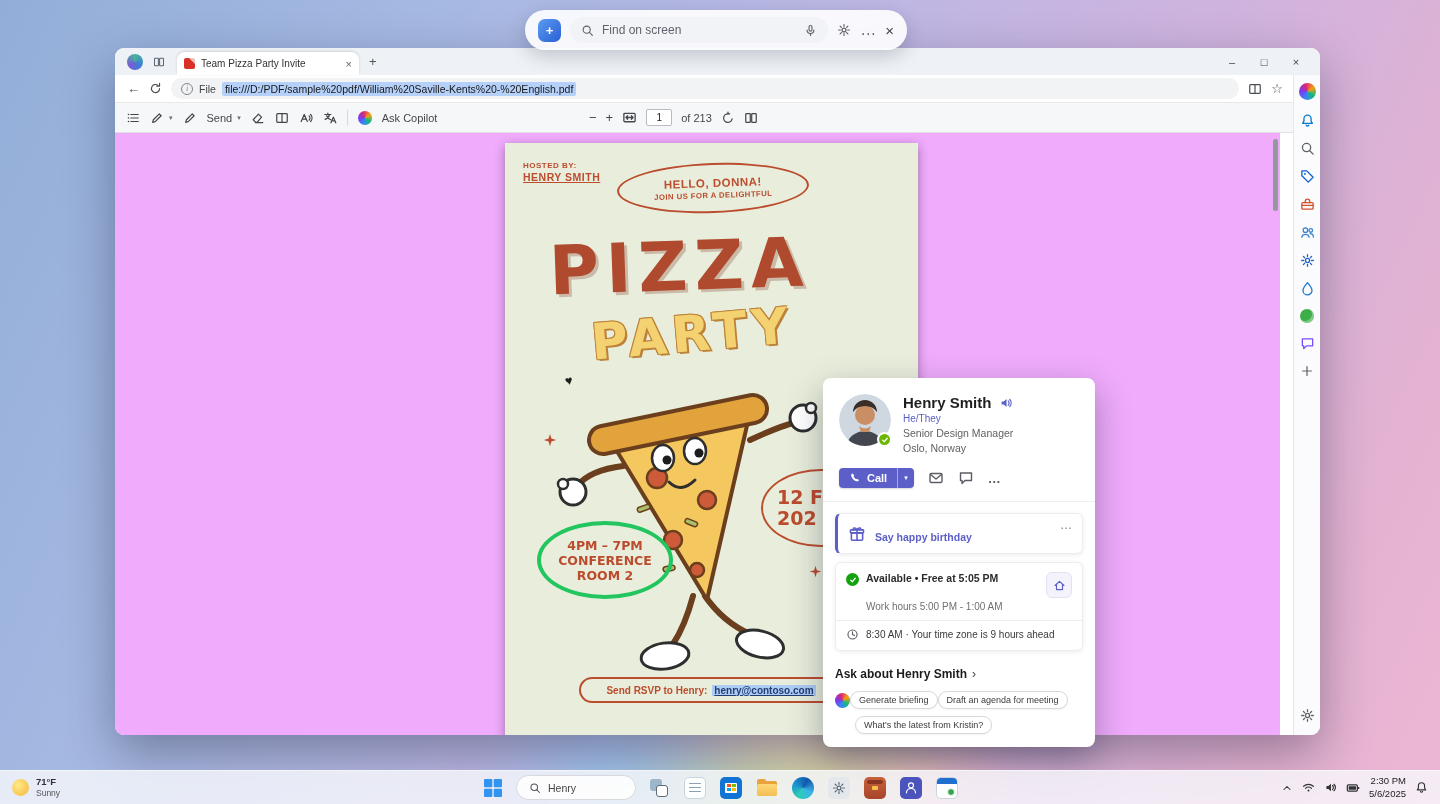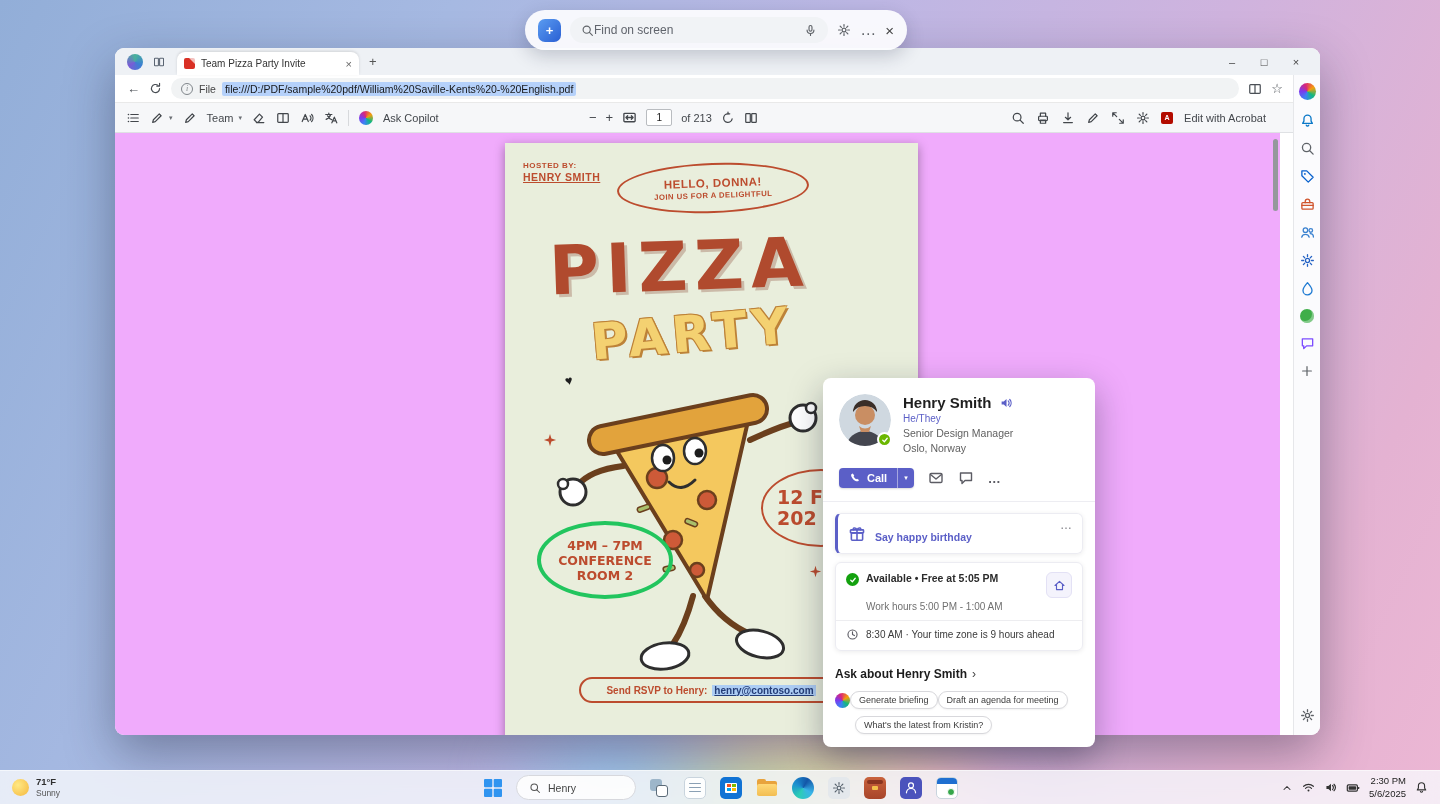--- a/index.html
+++ b/index.html
@@ -10,21 +10,21 @@
  background:radial-gradient(closest-side at 28% 60%,rgba(150,200,245,.85),transparent 72%),
  radial-gradient(closest-side at 44% 70%,rgba(165,215,150,.8),transparent 70%),
  radial-gradient(closest-side at 58% 58%,rgba(250,230,155,.75),transparent 70%),
  radial-gradient(closest-side at 74% 66%,rgba(246,180,212,.85),transparent 72%)}
 .i{fill:none;stroke:currentColor;stroke-width:1.4;stroke-linecap:round;stroke-linejoin:round;display:block}
 
 .findbar{position:absolute;left:525px;top:10px;width:382px;height:40px;z-index:60;border-radius:21px;
  background:rgba(252,252,254,.94);box-shadow:0 6px 18px rgba(30,40,70,.22);display:flex;align-items:center;gap:9px;padding:0 13px}
 .vision-ico{width:23px;height:23px;border-radius:7px;background:linear-gradient(135deg,#5a9cf1,#2a5fd3);color:#fff;
  display:flex;align-items:center;justify-content:center;font-size:13px;font-weight:bold;flex:0 0 auto}
-.findfield{flex:1;height:26px;border-radius:13px;background:#f1f3f6;display:flex;align-items:center;padding:0 11px;color:#5f6368;font-size:12px}
+.findfield{flex:1;height:26px;border-radius:13px;background:#f1f3f6;display:flex;align-items:center;gap:8px;padding:0 11px;color:#5f6368;font-size:12px}
 .findfield .ph{flex:1;color:#60646c}
 .fb-ico{color:#5f6368}
 .fb-x{font-size:15px;color:#444}
 
 .window{position:absolute;left:115px;top:48px;width:1205px;height:687px;background:#fff;border-radius:9px;overflow:hidden;
  box-shadow:0 18px 50px rgba(20,25,50,.38);z-index:10}
 .titlebar{height:27px;background:#eef1f5;display:flex;align-items:center;padding:0 8px 0 12px;position:relative}
 .prof-dot{width:16px;height:16px;border-radius:50%;background:conic-gradient(#48b39a,#3b7fd4,#7a5cd6,#48b39a);flex:0 0 auto}
 .wsico{color:#5a6472;margin-left:10px}
 .tab{position:absolute;left:62px;top:4px;width:182px;height:23px;background:#fff;border-radius:8px 8px 0 0;
@@ -388,21 +388,21 @@
         <svg class="i" width="14" height="14">
             <use href="#i-toc"></use>
           </svg>
         <svg class="i" width="14" height="14">
             <use href="#i-pen"></use>
           </svg>
         <span class="caret">▾</span>
         <svg class="i" width="14" height="14">
             <use href="#i-pen"></use>
           </svg>
-        <span>Team</span>
+        <span>Send</span>
         <span class="caret">▾</span>
         <svg class="i" width="14" height="14">
             <use href="#i-eraser"></use>
           </svg>
         <svg class="i" width="14" height="14">
             <use href="#i-columns"></use>
           </svg>
         <svg class="i" width="14" height="14">
             <use href="#i-readaloud"></use>
           </svg>
@@ -420,42 +420,20 @@
             <use href="#i-fit"></use>
           </svg>
         <input class="pagebox" value="1" style="">
         <span>of 213</span>
         <svg class="i" width="14" height="14">
             <use href="#i-rotate"></use>
           </svg>
         <svg class="i" width="14" height="14">
             <use href="#i-pages"></use>
           </svg>
-      </div>
-      <div class="pg-right">
-        <svg class="i" width="14" height="14">
-            <use href="#i-search"></use>
-          </svg>
-        <svg class="i" width="14" height="14">
-            <use href="#i-print"></use>
-          </svg>
-        <svg class="i" width="14" height="14">
-            <use href="#i-save"></use>
-          </svg>
-        <svg class="i" width="14" height="14">
-            <use href="#i-pen"></use>
-          </svg>
-        <svg class="i" width="14" height="14">
-            <use href="#i-expand"></use>
-          </svg>
-        <svg class="i" width="14" height="14">
-            <use href="#i-gear"></use>
-          </svg>
-        <span class="acro">A</span>
-        <span>Edit with Acrobat</span>
       </div>
     </div>
 
     <div class="content">
       <div class="poster">
         <div class="hosted">
           <div class="l1">HOSTED BY:</div>
           <div class="l2">HENRY SMITH</div>
         </div>
         <div class="greet">

